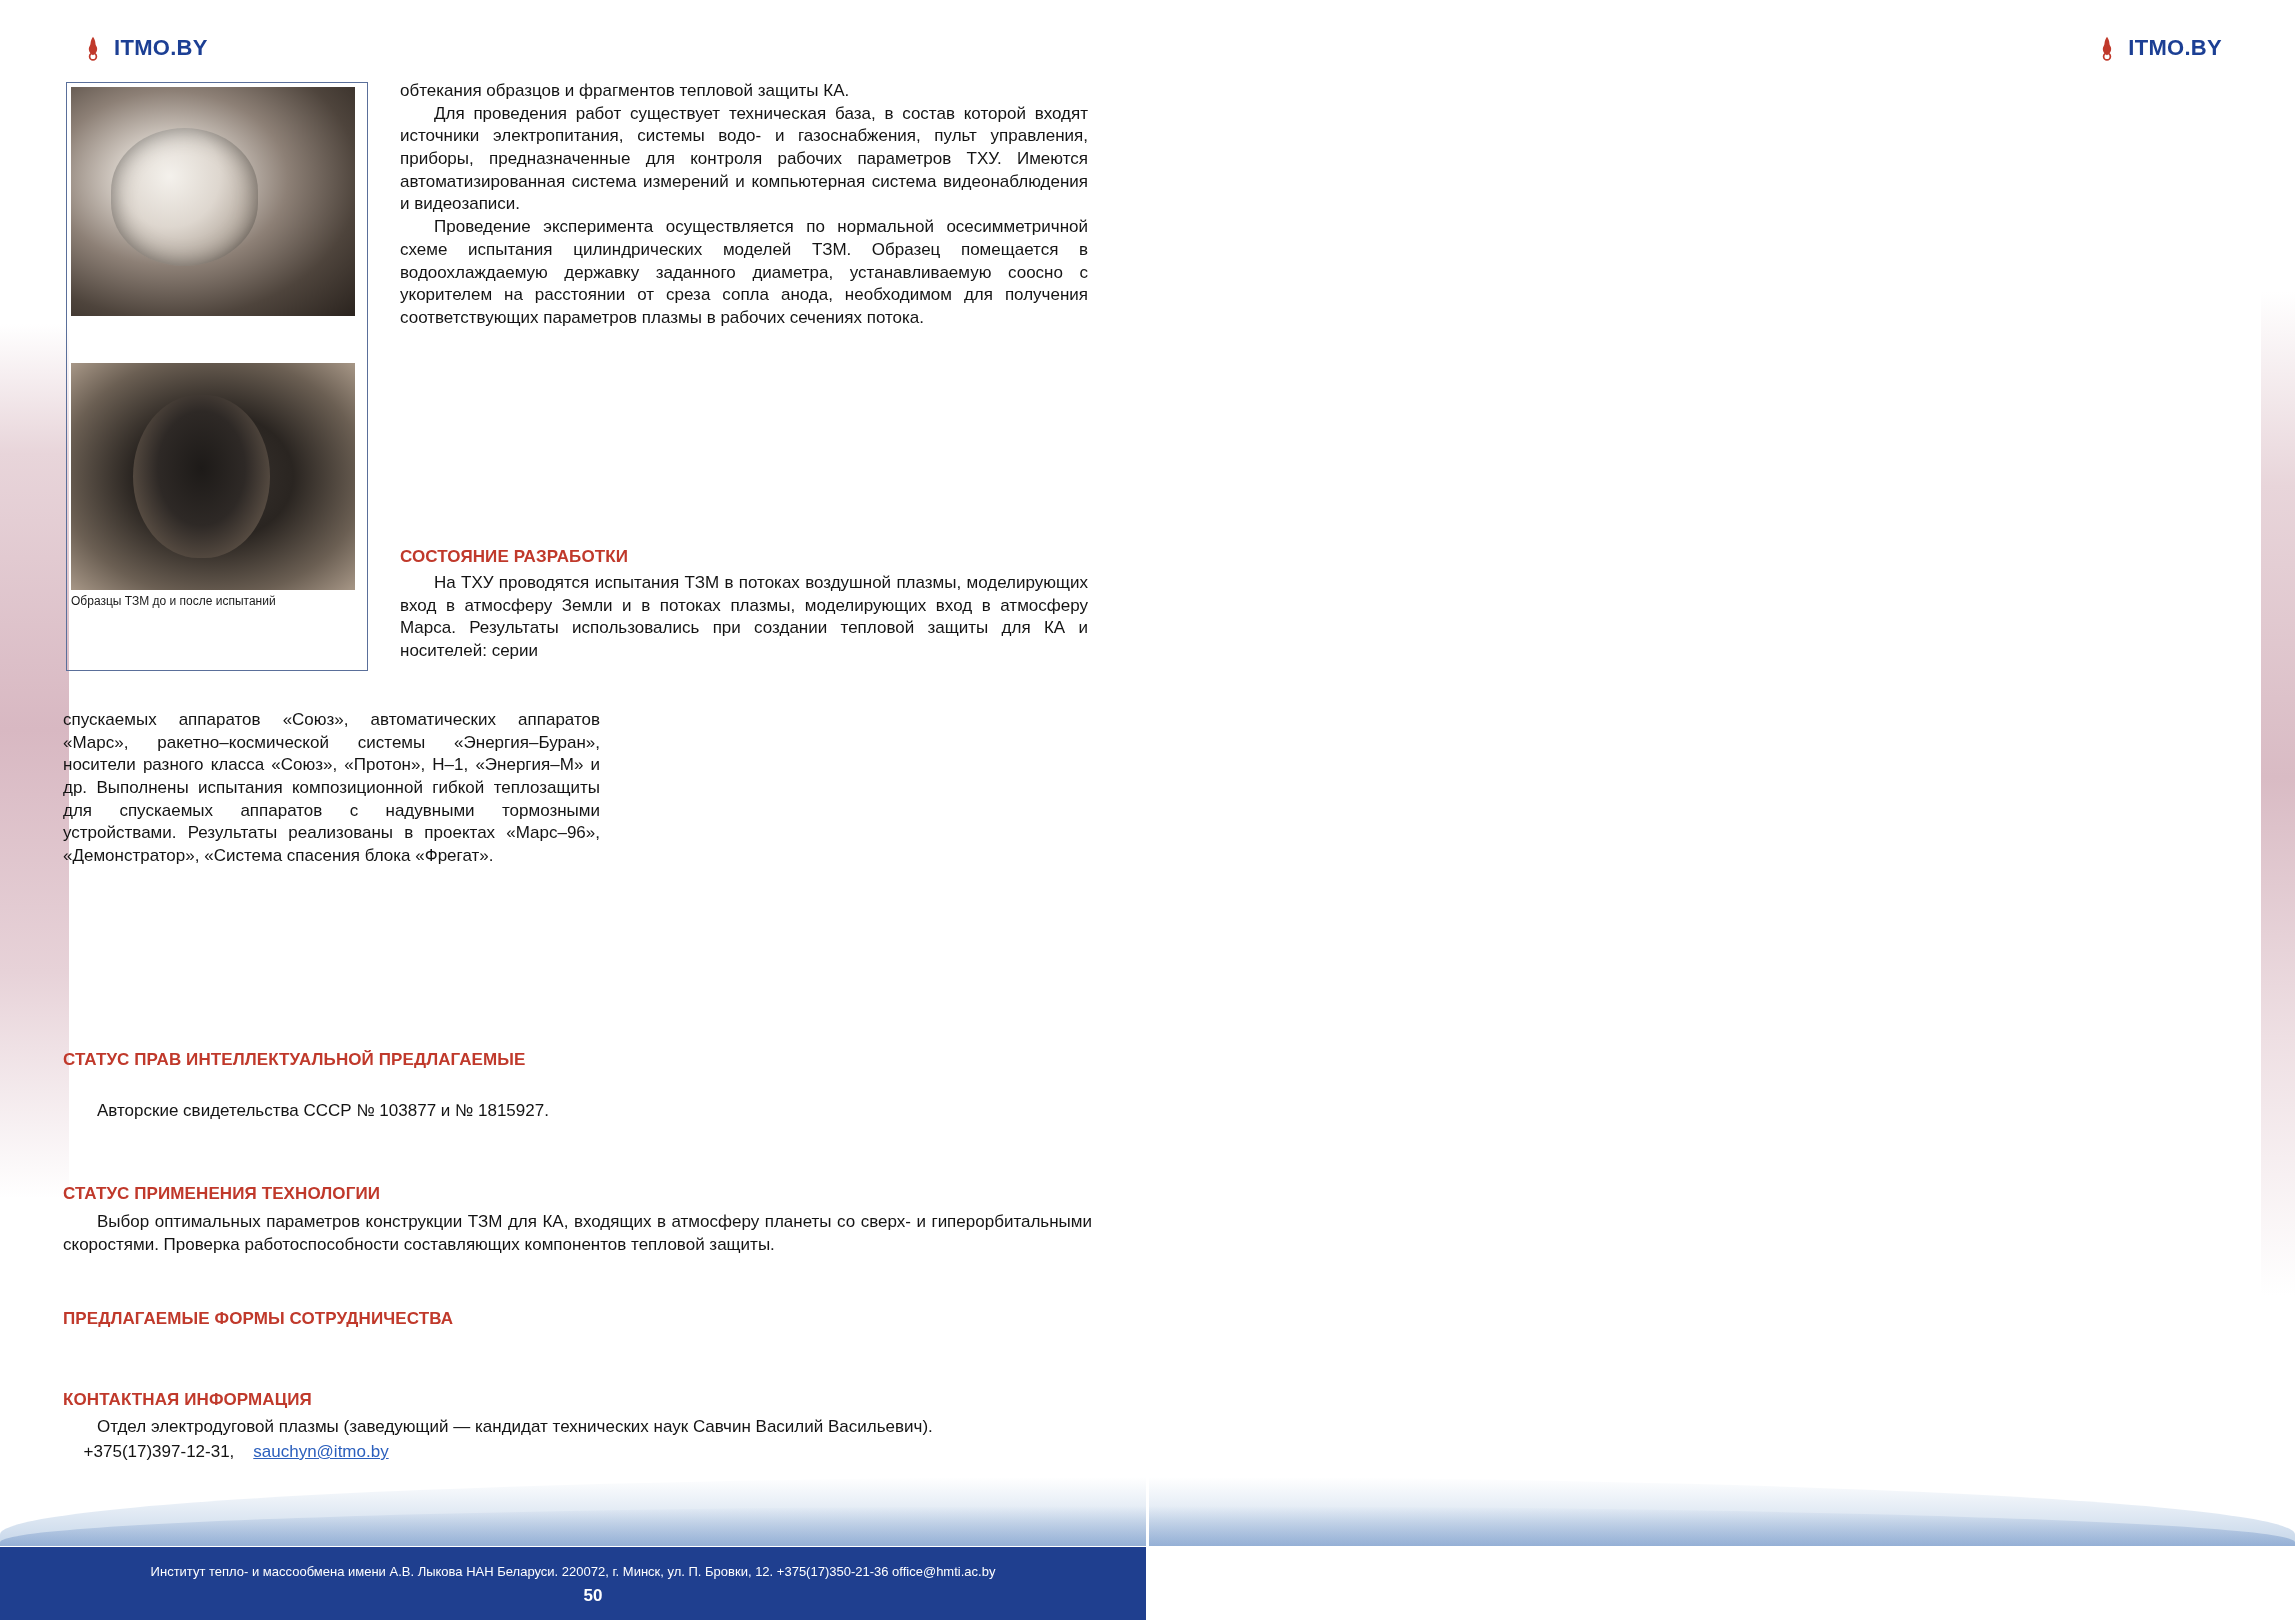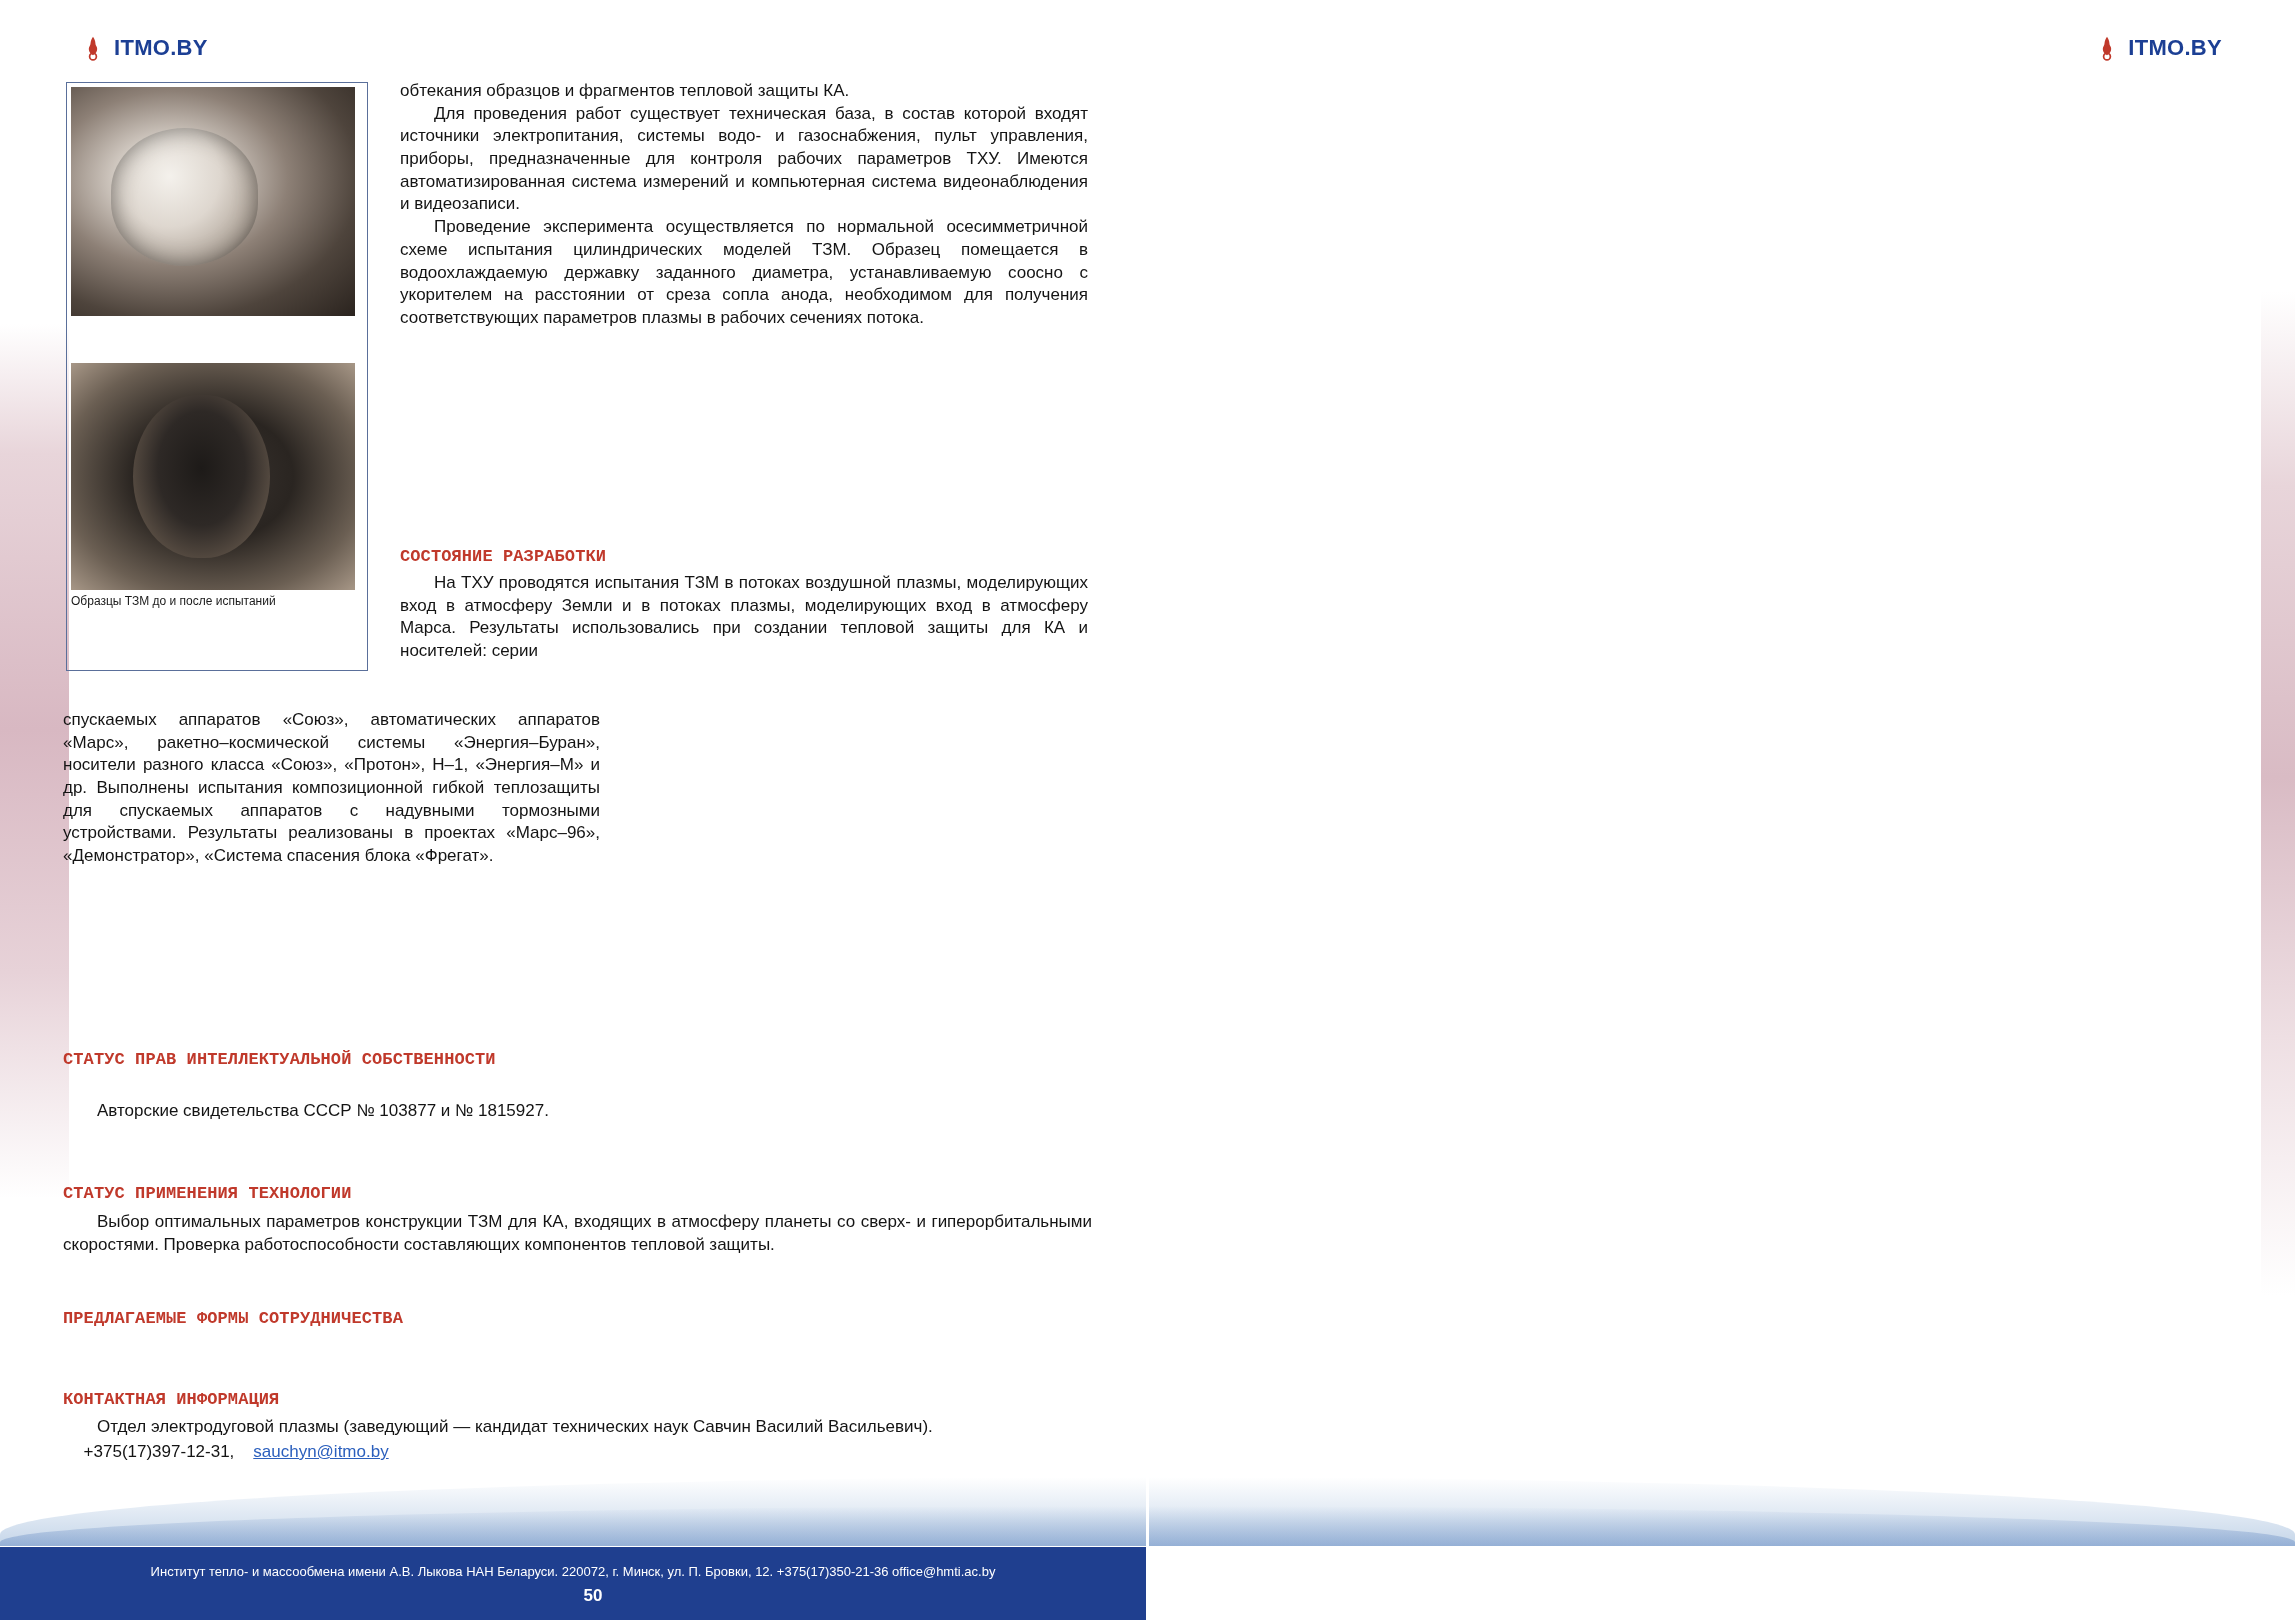--- a/index.html
+++ b/index.html
@@ -66,21 +66,21 @@
     font-size: 17px;
     line-height: 1.335;
     color: #141414;
     text-align: justify;
     font-family: "Liberation Sans", sans-serif;
   }
   .body-text p { margin: 0; }
   .indent { text-indent: 34px; }
   .heading-red {
     font-size: 17px; font-weight: bold; color: #c0392b; letter-spacing: 0.1px;
-    font-family: Liberation Mono, monospace; line-height: 1.25;
+    font-family: Liberation Sans, sans-serif; line-height: 1.25;
   }
   .caption {
     font-size: 12px; color: #1a1a1a; line-height: 1.3;
     font-family: "Liberation Sans", sans-serif;
   }
   .link { color: #2b5fbd; text-decoration: underline; }
 
   
   #left-photo-col {
     position: absolute; left: 71px; top: 87px; width: 292px;
@@ -206,21 +206,21 @@
     <p class="indent">Для проведения работ существует техническая база, в состав которой входят источники электропитания, системы водо- и газоснабжения, пульт управления, приборы, предназначенные для контроля рабочих параметров ТХУ. Имеются автоматизированная система измерений и компьютерная система видеонаблюдения и видеозаписи.</p>
     <p class="indent">Проведение эксперимента осуществляется по нормальной осесимметричной схеме испытания цилиндрических моделей ТЗМ. Образец помещается в водоохлаждаемую державку заданного диаметра, устанавливаемую соосно с укорителем на расстоянии от среза сопла анода, необходимом для получения соответствующих параметров плазмы в рабочих сечениях потока.</p>
   </div>
 
   <div id="left-status" class="heading-red">СОСТОЯНИЕ РАЗРАБОТКИ</div>
   <div id="left-status-body" class="body-text indent">На ТХУ проводятся испытания ТЗМ в потоках воздушной плазмы, моделирующих вход в атмосферу Земли и в потоках плазмы, моделирующих вход в атмосферу Марса. Результаты использовались при создании тепловой защиты для КА и носителей: серии</div>
 
   <div id="left-wide-text" class="body-text">спускаемых аппаратов «Союз», автоматических аппаратов «Марс», ракетно–космической системы «Энергия–Буран», носители разного класса «Союз», «Протон», Н–1, «Энергия–М» и др. Выполнены испытания композиционной гибкой теплозащиты для спускаемых аппаратов с надувными тормозными устройствами. Результаты реализованы в проектах «Марс–96», «Демонстратор», «Система спасения блока «Фрегат».</div>
 
 
-  <div id="left-ip" class="heading-red">СТАТУС ПРАВ ИНТЕЛЛЕКТУАЛЬНОЙ СОБСТВЕННОСТИ</div>
+  <div id="left-ip" class="heading-red">СТАТУС ПРАВ ИНТЕЛЛЕКТУАЛЬНОЙ ПРЕДЛАГАЕМЫЕ</div>
   <div id="left-ip-body" class="body-text indent">Авторские свидетельства СССР № 103877 и № 1815927.</div>
 
   <div id="left-app" class="heading-red">СТАТУС ПРИМЕНЕНИЯ ТЕХНОЛОГИИ</div>
   <div id="left-app-body" class="body-text indent">Выбор оптимальных параметров конструкции ТЗМ для КА, входящих в атмосферу планеты со сверх- и гиперорбитальными скоростями. Проверка работоспособности составляющих компонентов тепловой защиты.</div>
 
   <div id="left-coop" class="heading-red">ПРЕДЛАГАЕМЫЕ ФОРМЫ СОТРУДНИЧЕСТВА</div>
 
   <div id="left-contact" class="heading-red">КОНТАКТНАЯ ИНФОРМАЦИЯ</div>
   <div id="left-contact-body" class="body-text">
     <p class="indent">Отдел электродуговой плазмы (заведующий — кандидат технических наук Савчин Василий Васильевич).</p>

